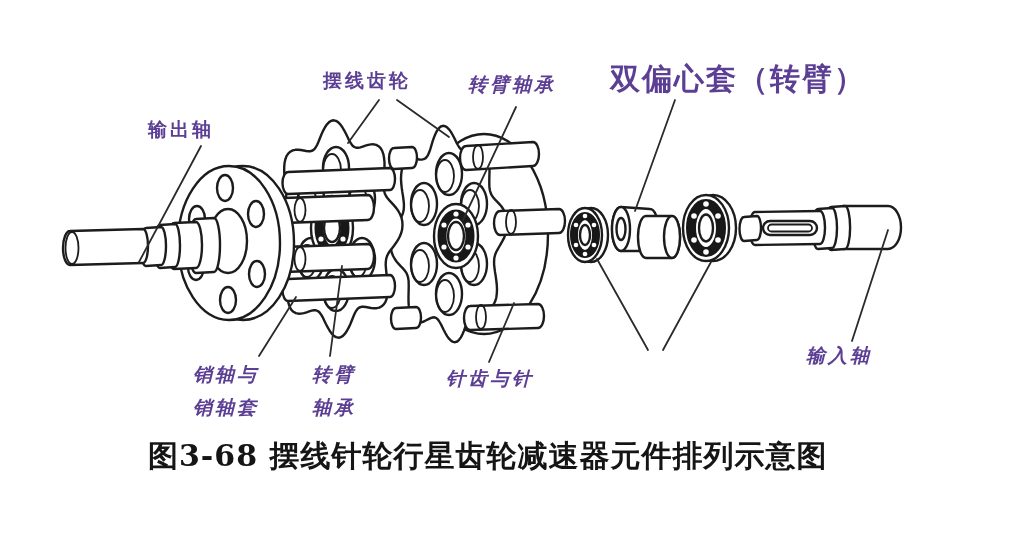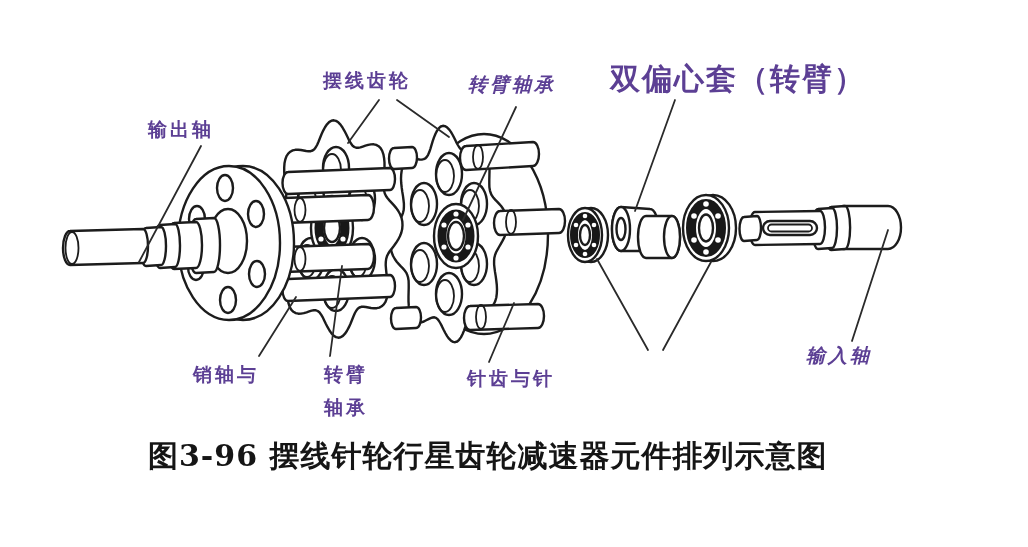--- a/index.html
+++ b/index.html
@@ -5,21 +5,21 @@
   html,body{margin:0;padding:0;background:#fff;}
   .stage{
     position:relative;width:1028px;height:547px;background:#ffffff;
     font-family:"DejaVu Sans","Liberation Sans",sans-serif;overflow:hidden;
   }
   .stage svg{position:absolute;left:0;top:0;}
   .lbl{
     position:absolute;color:#5c3f94;font-size:19px;letter-spacing:3px;
     font-weight:600;line-height:33px;white-space:nowrap;
   }
-  .lbl.center{text-align:center;}
+  .lbl.center{text-align:center;font-style:italic;}
   .caption{
     position:absolute;left:148px;top:436px;color:#151515;font-size:30px;
     letter-spacing:1px;font-weight:bold;white-space:nowrap;
     font-family:"DejaVu Serif","Liberation Serif",serif;
   }
   .part{fill:#ffffff;stroke:#1c1c1c;stroke-width:2.4;stroke-linejoin:round;}
   .thin{fill:none;stroke:#1c1c1c;stroke-width:1.8;}
   .leader{fill:none;stroke:#2a2a2a;stroke-width:1.8;stroke-linecap:round;}
   .ballring{fill:none;stroke:#181818;}
   .ball{fill:#ffffff;stroke:none;}
@@ -197,28 +197,29 @@
   <div class="lbl" style="left:148px;top:113px;">输出轴</div>
 
   <div class="lbl" style="left:323px;top:64px;">摆线齿轮</div>
 
   <div class="lbl" style="left:468px;top:68px;font-style:italic;">转臂轴承</div>
 
   <div class="lbl" style="left:610px;top:62px;font-size:30px;letter-spacing:2px;">双偏心套（转臂）</div>
 
   <div class="lbl center" style="left:176px;top:358px;width:100px;">
     <div>销轴与</div>
+    <div>销轴套</div>
   </div>
 
-  <div class="lbl center" style="left:300px;top:358px;width:68px;text-align:right;">
+  <div class="lbl center" style="left:300px;top:358px;width:68px;">
     <div>转臂</div>
     <div>轴承</div>
   </div>
 
-  <div class="lbl center" style="left:425px;top:362px;width:130px;text-align:right;">
+  <div class="lbl center" style="left:425px;top:362px;width:130px;">
     <div>针齿与针</div>
   </div>
 
 
   <div class="lbl" style="left:806px;top:339px;font-style:italic;">输入轴</div>
 
-  <div class="caption">图3-96 摆线针轮行星齿轮减速器元件排列示意图</div>
+  <div class="caption">图3-68 摆线针轮行星齿轮减速器元件排列示意图</div>
 </div>
 
 </body></html>

